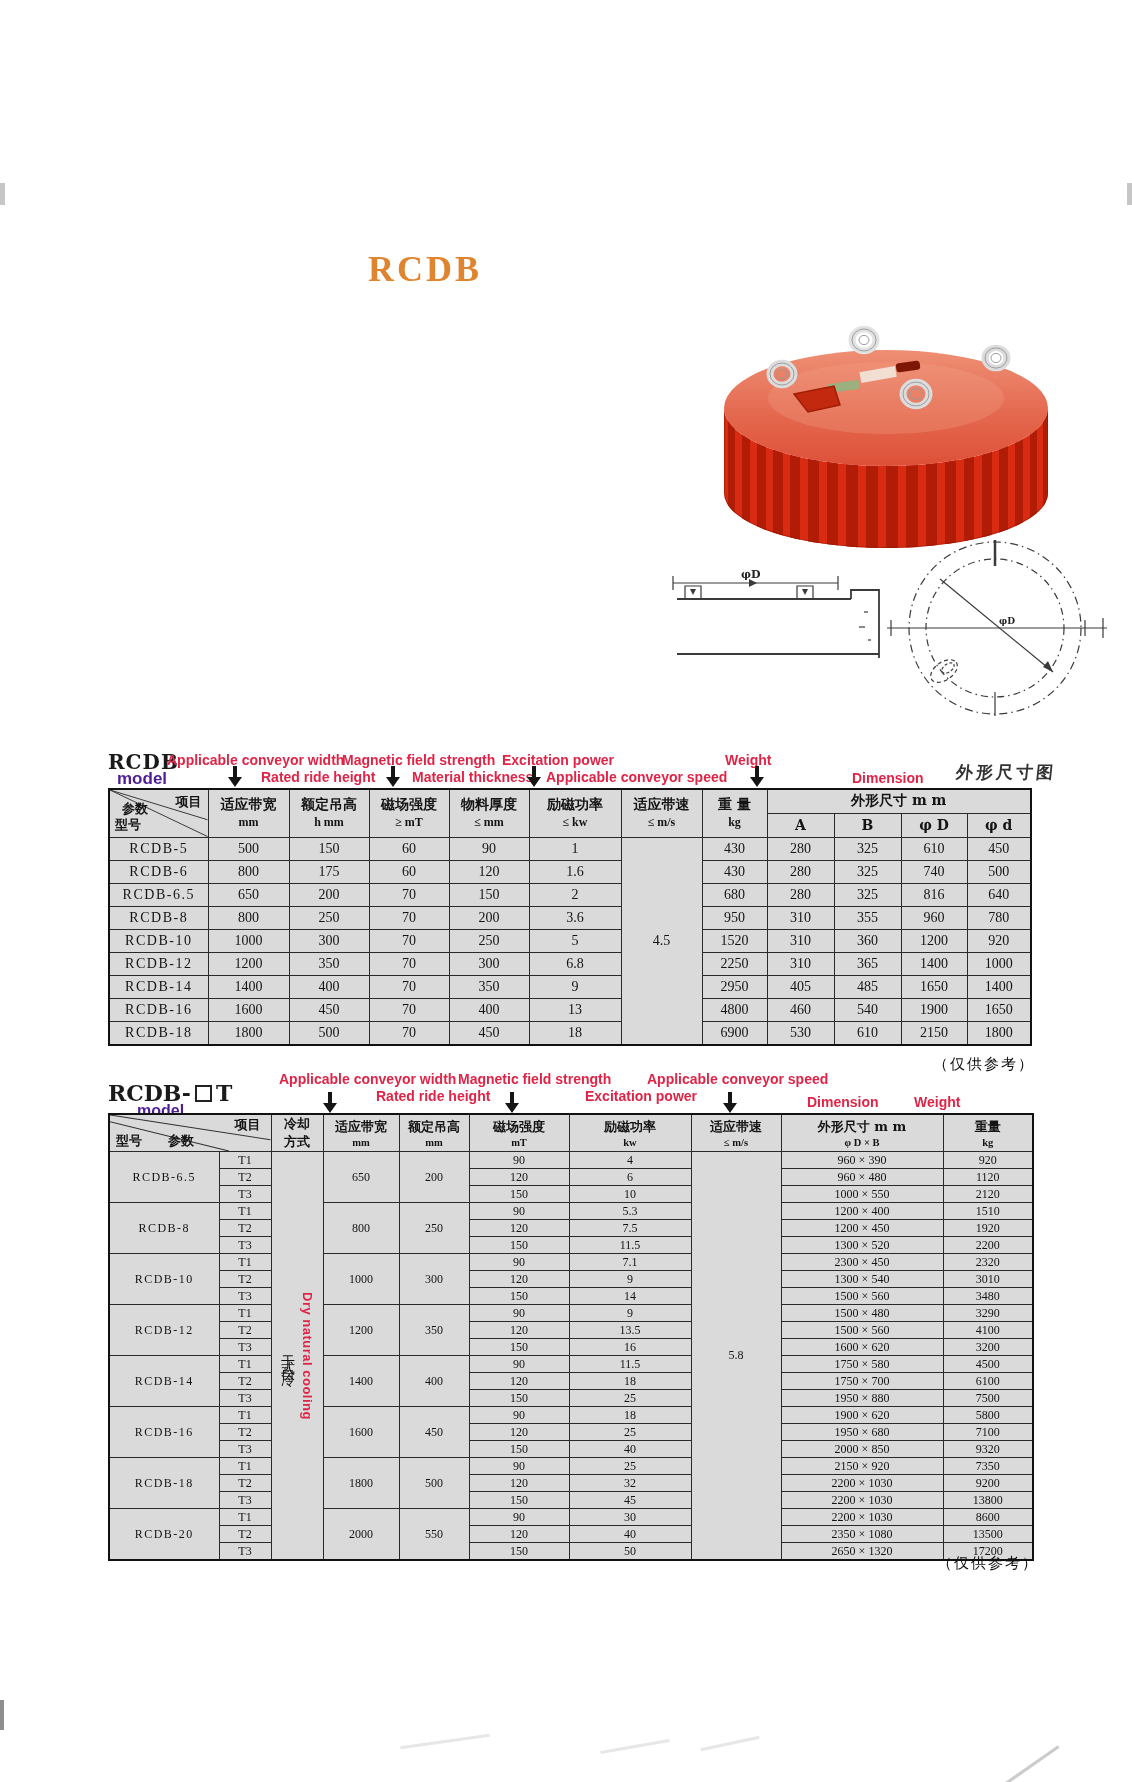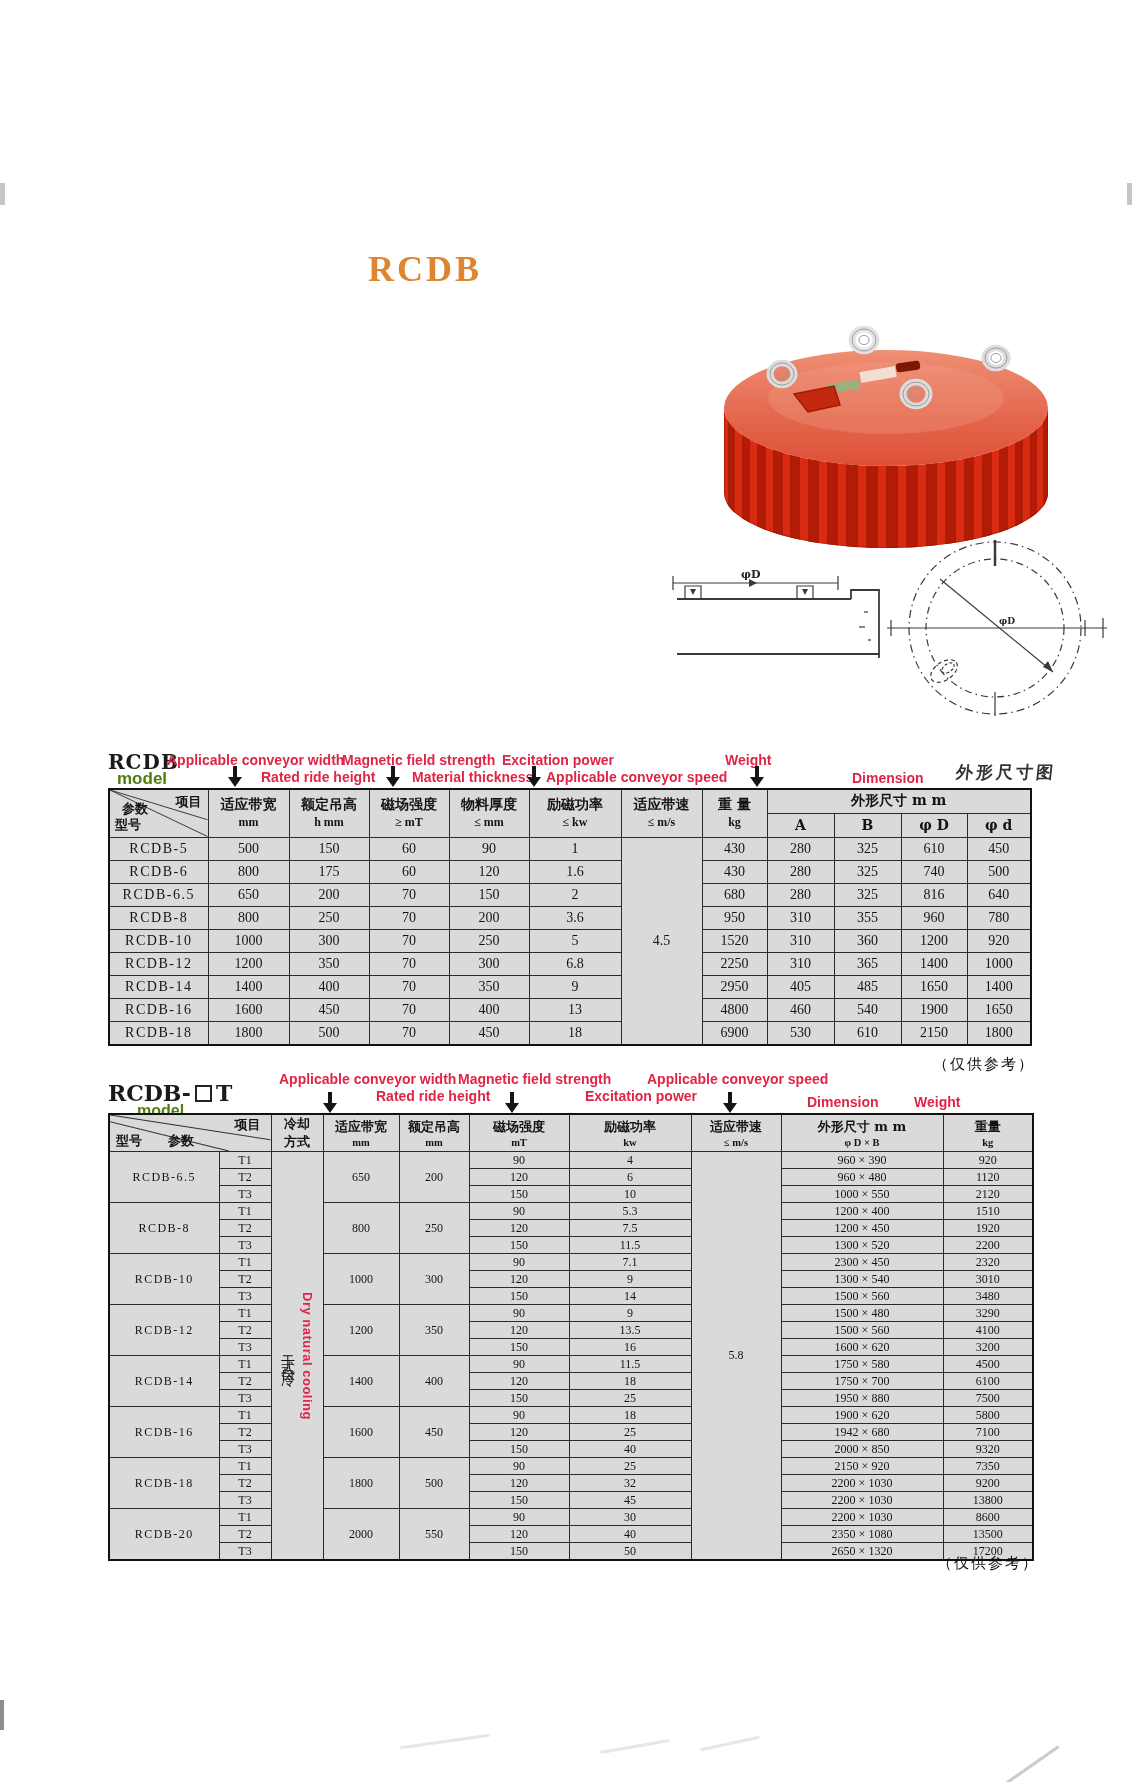--- a/index.html
+++ b/index.html
@@ -5,21 +5,21 @@
   html,body{margin:0;padding:0;background:#fff;}
   .page{position:relative;width:1132px;height:1782px;background:#ffffff;overflow:hidden;
         font-family:"Liberation Serif",serif;color:#141414;}
 
   
   .doc-title{position:absolute;left:368px;top:248px;font:bold 36px "Liberation Serif",serif;
              color:#df8530;letter-spacing:3px;}
 
   
   .red-ann{position:absolute;font:600 14px "Liberation Sans",sans-serif;color:#e02447;white-space:nowrap;}
-  .model-red{position:absolute;font:600 17px "Liberation Sans",sans-serif;color:#4d7c0f;}
+  .model-red{position:absolute;font:600 17px "Liberation Sans",sans-serif;color:#4c1d95;}
   .model-black{position:absolute;font:600 20px "DejaVu Serif",serif;color:#1a1a1a;letter-spacing:1px;}
   .t2-model{position:absolute;left:108px;top:1080px;font:600 22px "DejaVu Serif",serif;color:#1a1a1a;}
   .t2-model .box{display:inline-block;width:13px;height:13px;border:2px solid #222;margin:0 4px;vertical-align:-1px;}
   .handwritten{position:absolute;left:956px;top:761px;font:bold 17px "DejaVu Serif",serif;
                color:#333;letter-spacing:3px;transform:skewX(-6deg);}
   .footnote{position:absolute;font:15px "DejaVu Serif",serif;color:#111;letter-spacing:2px;white-space:nowrap;}
 
   .dn-arrow{position:absolute;width:14px;height:23px;display:flex;flex-direction:column;align-items:center;}
   .dn-arrow::before{content:"";width:4px;height:11px;background:#151515;}
   .dn-arrow::after{content:"";width:0;height:0;border:7px solid transparent;border-top:10px solid #151515;border-bottom:0;}
@@ -594,21 +594,21 @@
           <td rowspan="3">450</td>
           <td>90</td>
           <td>18</td>
           <td>1900 × 620</td>
           <td>5800</td>
         </tr>
         <tr>
           <td>T2</td>
           <td>120</td>
           <td>25</td>
-          <td>1942 × 680</td>
+          <td>1950 × 680</td>
           <td>7100</td>
         </tr>
         <tr>
           <td>T3</td>
           <td>150</td>
           <td>40</td>
           <td>2000 × 850</td>
           <td>9320</td>
         </tr>
         <tr>

